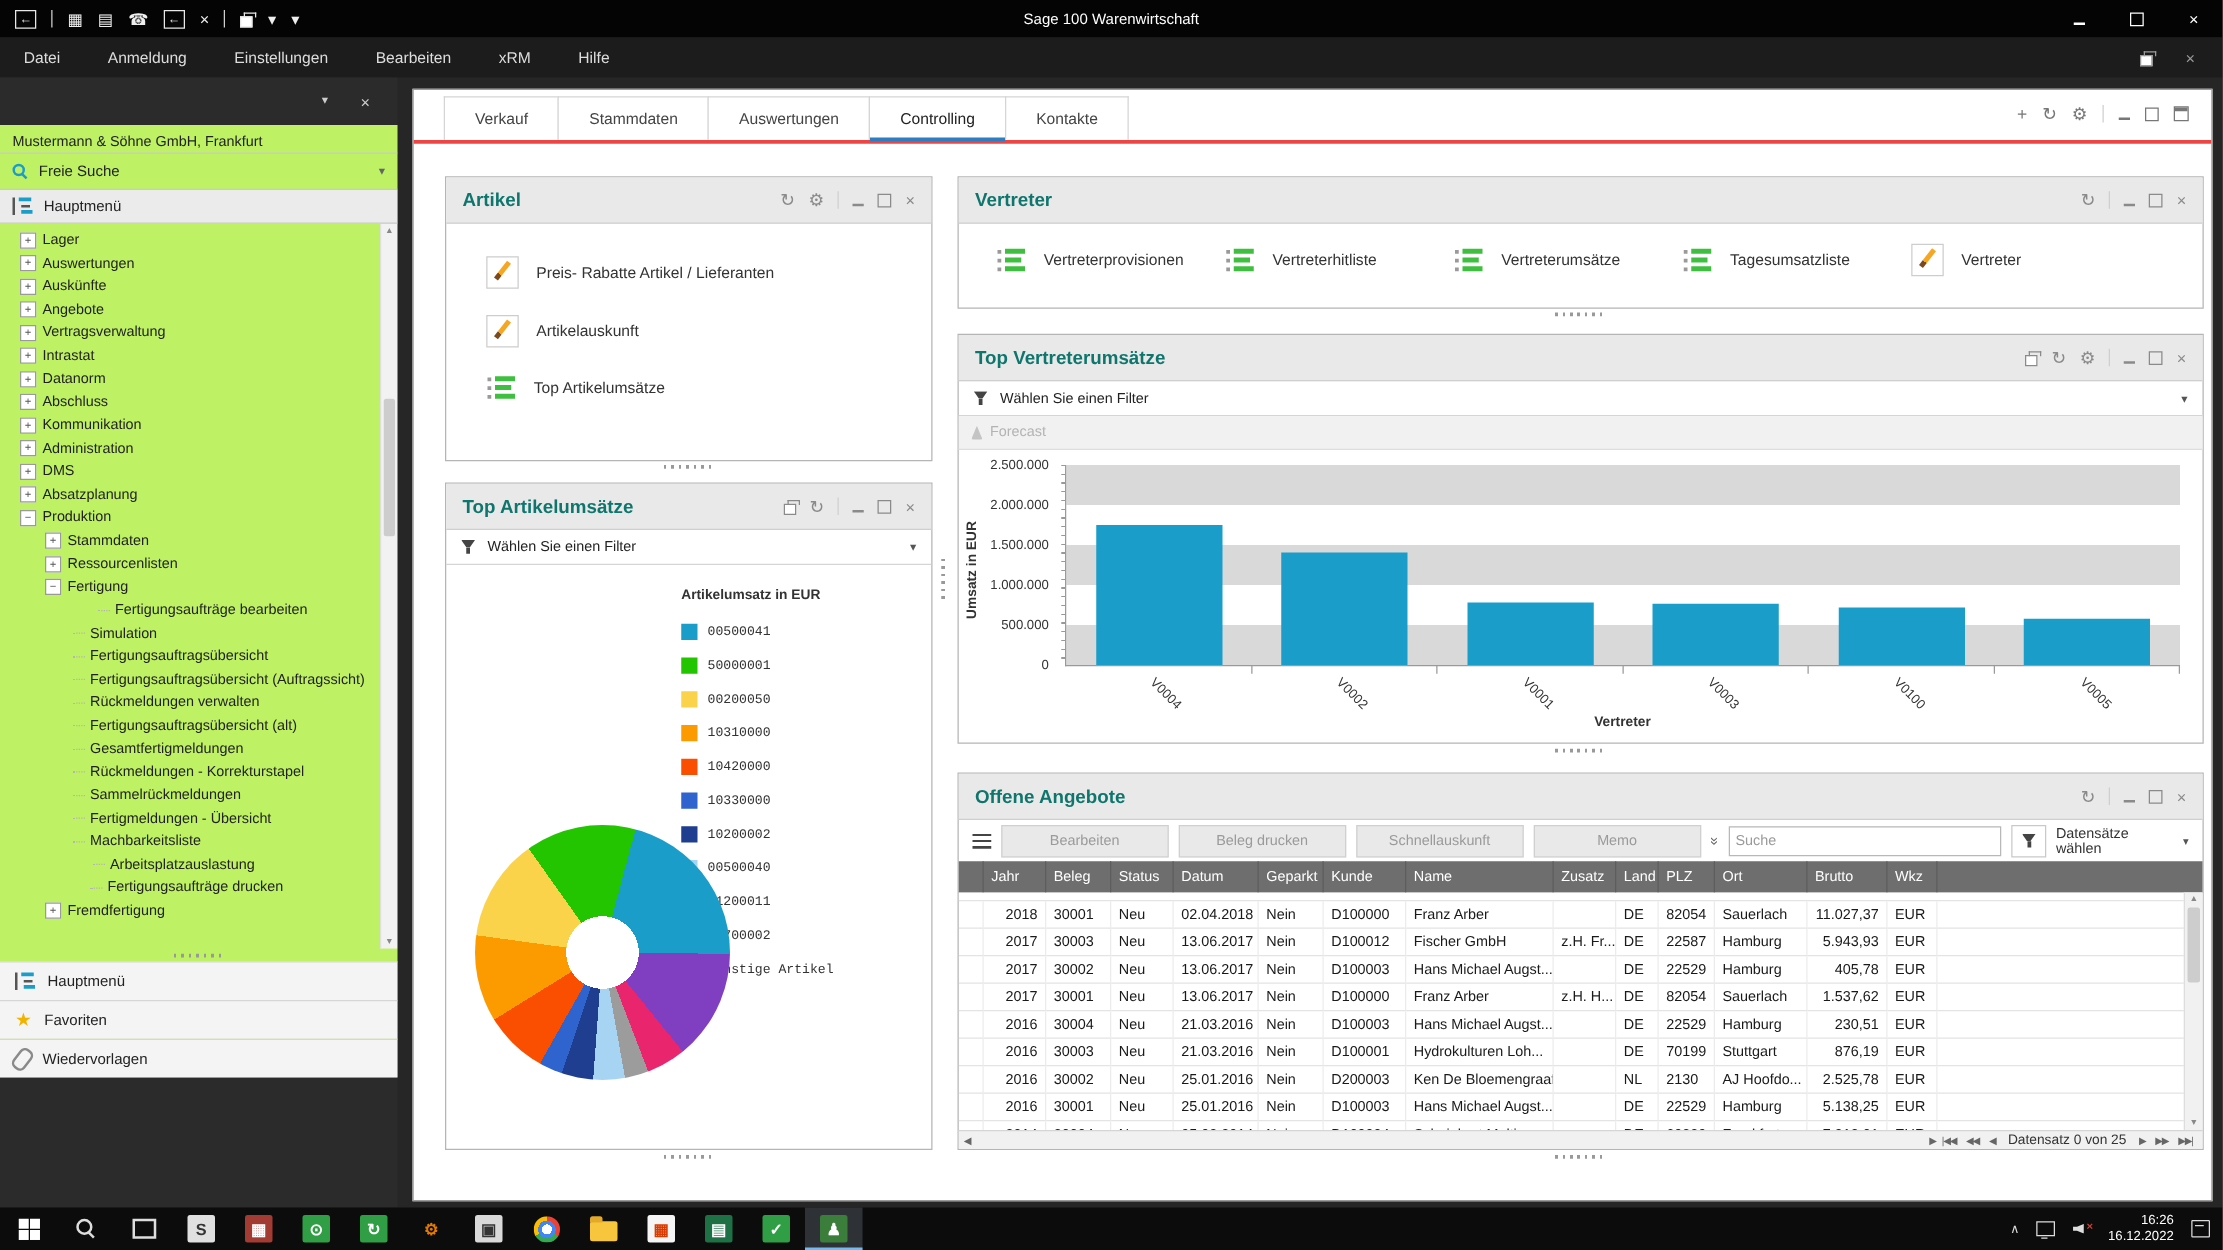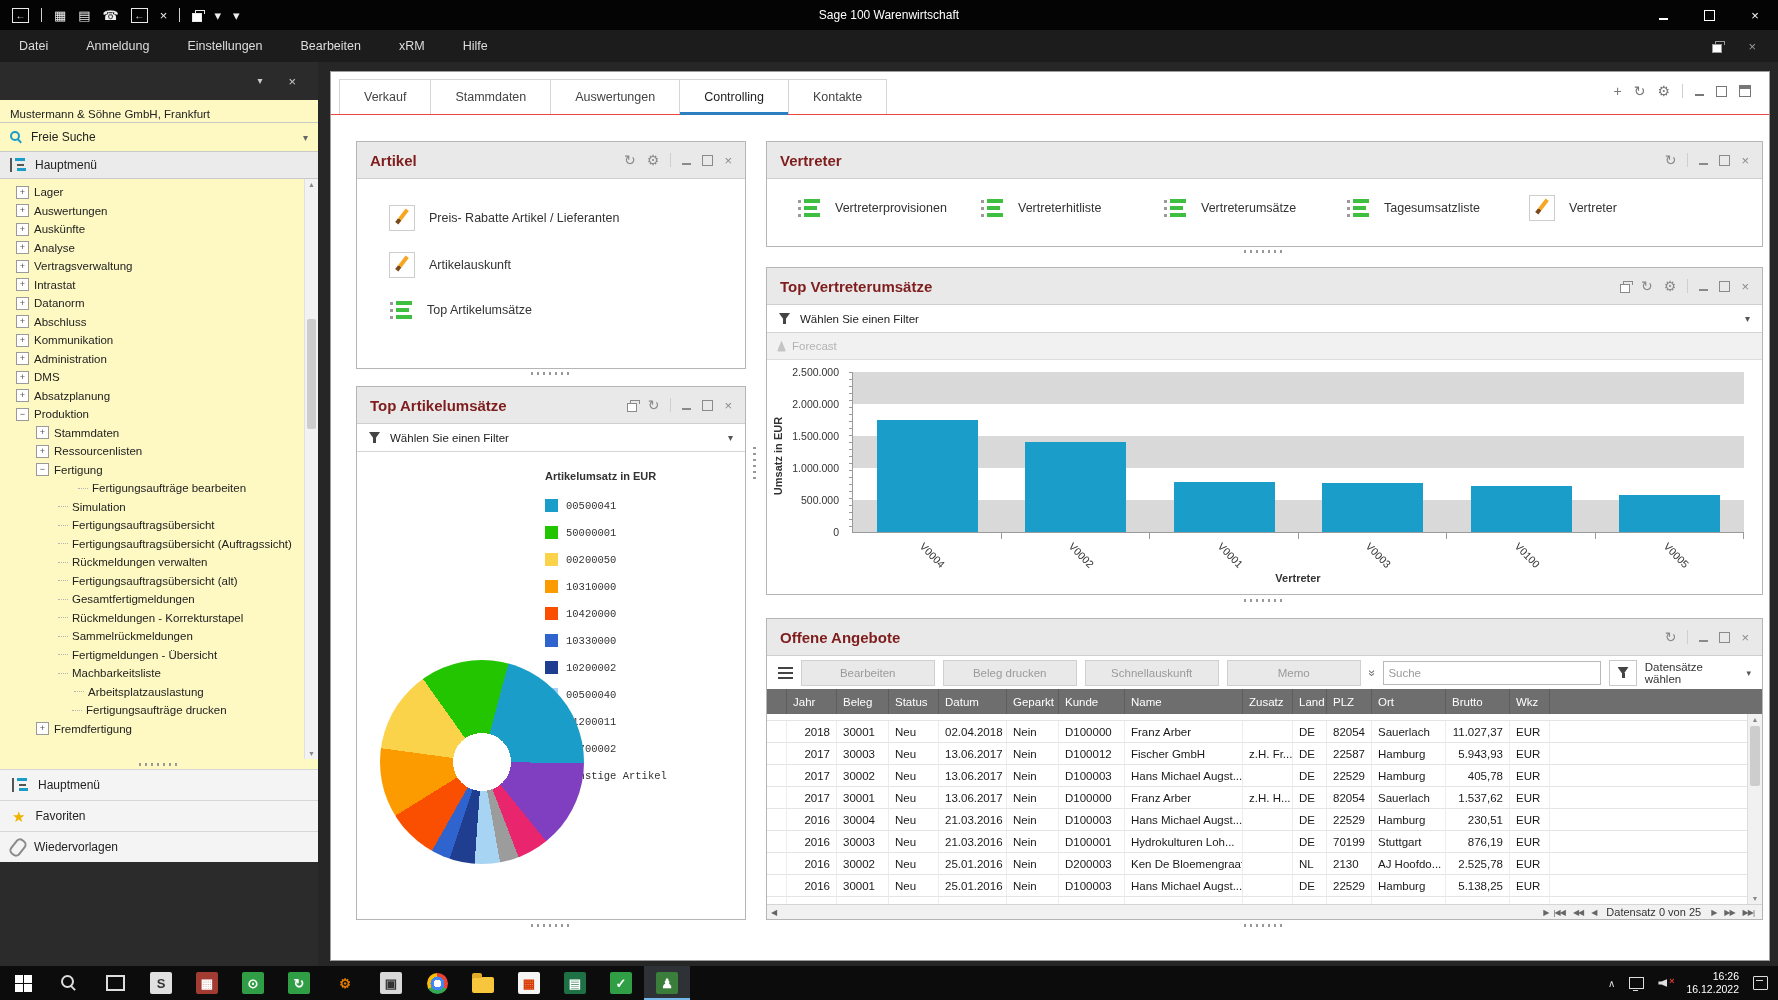--- a/index.html
+++ b/index.html
@@ -51,50 +51,50 @@
   .icon-list{display:inline-block;width:24px;height:22px;background:
     linear-gradient(#9a9a9a,#9a9a9a) 1px 3px/3px 3px no-repeat,
     linear-gradient(#9a9a9a,#9a9a9a) 1px 10px/3px 3px no-repeat,
     linear-gradient(#9a9a9a,#9a9a9a) 1px 17px/3px 3px no-repeat,
     linear-gradient(#3fbf3f,#3fbf3f) 7px 2px/16px 4px no-repeat,
     linear-gradient(#3fbf3f,#3fbf3f) 7px 9px/13px 4px no-repeat,
     linear-gradient(#3fbf3f,#3fbf3f) 7px 16px/16px 4px no-repeat;}
   
   .sidebar{position:absolute;left:0;top:62px;width:318px;height:904px;background:#2b2b2b;}
   .sb-head{height:38px;display:flex;align-items:center;justify-content:flex-end;gap:26px;padding-right:22px;color:#ccc;}
-  .sb-panel{position:absolute;left:0;top:38px;width:318px;height:762px;background:#fef9c3;display:flex;flex-direction:column;overflow:hidden;}
+  .sb-panel{position:absolute;left:0;top:38px;width:318px;height:762px;background:#bef264;display:flex;flex-direction:column;overflow:hidden;}
   .sb-company{font-size:11.5px;color:#222;padding:8px 10px 2px 10px;}
   .sb-fiscal{font-size:11.5px;color:#222;padding:10px 10px 4px 10px;}
   .sb-search{height:28px;border-top:1px solid #c9c9c9;border-bottom:1px solid #c9c9c9;display:flex;align-items:center;gap:8px;padding:0 10px;font-size:12px;color:#222;}
   .sb-search .chev{margin-left:auto;color:#666;font-size:10px;}
   .sb-mainmenu{height:26px;background:#ebebeb;border-bottom:1px solid #c9c9c9;display:flex;align-items:center;gap:9px;padding:0 10px;font-size:12px;color:#222;}
   .sb-tree{position:relative;flex:1;overflow:hidden;padding-top:4px;}
   .tree-item{position:relative;height:18.5px;display:flex;align-items:center;font-size:11.5px;color:#222;white-space:nowrap;}
   .tree-item .exp{display:inline-flex;width:11px;height:11px;border:1px solid #9a9a9a;background:#fff;
     align-items:center;justify-content:center;font-size:9px;line-height:1;color:#555;margin-right:5px;flex:none;}
   .tree-item .guide{display:inline-block;width:10px;border-top:1px dotted #b5b5b5;margin-right:4px;flex:none;}
   .sb-scroll{position:absolute;right:0;top:0;width:13px;height:100%;background:#f2f2f2;border-left:1px solid #e0e0e0;}
   .sb-scroll .arr{position:absolute;left:0;width:13px;text-align:center;font-size:7px;color:#888;}
   .sb-scroll .thumb{position:absolute;left:2px;width:9px;background:#cdcdcd;border-radius:2px;}
   .sb-dots{height:10px;display:flex;align-items:center;justify-content:center;}
   .dots-h{width:40px;height:3px;background:repeating-linear-gradient(to right,#999 0 2px,transparent 2px 6px);}
   .sb-btn{height:30px;border-top:1px solid #d6d6d6;background:#f4f4f4;display:flex;align-items:center;gap:10px;padding:0 12px;font-size:12px;color:#222;}
   .sb-btn .star{color:#f0b400;font-size:15px;}
   
   .canvas{position:absolute;left:330px;top:71px;width:1440px;height:890px;background:#fff;border:1px solid #9c9c9c;box-sizing:border-box;}
-  .tabs-row{position:absolute;left:0;top:0;width:100%;height:43px;border-bottom:1px solid #ef4444;display:flex;align-items:flex-end;padding-left:8px;box-sizing:border-box;}
+  .tabs-row{position:absolute;left:0;top:0;width:100%;height:43px;border-bottom:3px solid #ef4444;display:flex;align-items:flex-end;padding-left:24px;box-sizing:border-box;}
   .tab{height:34px;display:flex;align-items:center;padding:0 24px;border:1px solid #d5d5d5;border-bottom:none;
     background:#fff;font-size:12.5px;color:#444;margin-right:-1px;position:relative;cursor:default;}
   .tab.active{color:#222;}
   .tab.active::after{content:"";position:absolute;left:0;right:0;bottom:-1px;height:3px;background:#2D7DC1;}
   .canvas-icons{position:absolute;right:18px;top:12px;display:flex;gap:12px;align-items:center;color:#777;font-size:14px;}
   
   .panel{position:absolute;border:1px solid #b5b5b5;background:#fff;box-sizing:border-box;}
   .p-head{height:37px;background:#e9e9e9;border-bottom:1px solid #cfcfcf;display:flex;align-items:center;padding:0 13px;box-sizing:border-box;}
-  .p-title{font-size:15px;font-weight:bold;color:#7f1d1d;flex:1;}
+  .p-title{font-size:15px;font-weight:bold;color:#0f766e;flex:1;}
   .p-icons{display:flex;gap:11px;color:#8a8a8a;align-items:center;font-size:14px;}
   .filter-row{height:27px;border-bottom:1px solid #d5d5d5;display:flex;align-items:center;gap:10px;padding:0 12px;font-size:11.5px;color:#222;}
   .filter-row .funnel{color:#444;}
   .filter-row .chev{margin-left:auto;color:#555;font-size:10px;}
   .link-item{display:flex;align-items:center;gap:14px;font-size:12.5px;color:#333;cursor:default;}
   .handle{position:absolute;display:flex;justify-content:center;width:60px;}
   .col-splitter{position:absolute;width:3px;height:36px;background:repeating-linear-gradient(to bottom,#999 0 2px,transparent 2px 6px);}
   
   .legend-title{font-size:11px;font-weight:bold;color:#333;}
   .legend-item{display:flex;align-items:center;gap:8px;font-size:10.5px;color:#333;height:27px;font-family:Liberation Mono, monospace;}
@@ -240,21 +240,21 @@
           <div class="tree-item" style="padding-left: 16px;">
             <span class="exp">+</span>
             <span>Auswertungen</span>
           </div>
           <div class="tree-item" style="padding-left: 16px;">
             <span class="exp">+</span>
             <span>Auskünfte</span>
           </div>
           <div class="tree-item" style="padding-left: 16px;">
             <span class="exp">+</span>
-            <span>Analyse</span>
+            <span>Angebote</span>
           </div>
           <div class="tree-item" style="padding-left: 16px;">
             <span class="exp">+</span>
             <span>Vertragsverwaltung</span>
           </div>
           <div class="tree-item" style="padding-left: 16px;">
             <span class="exp">+</span>
             <span>Intrastat</span>
           </div>
           <div class="tree-item" style="padding-left: 16px;">

